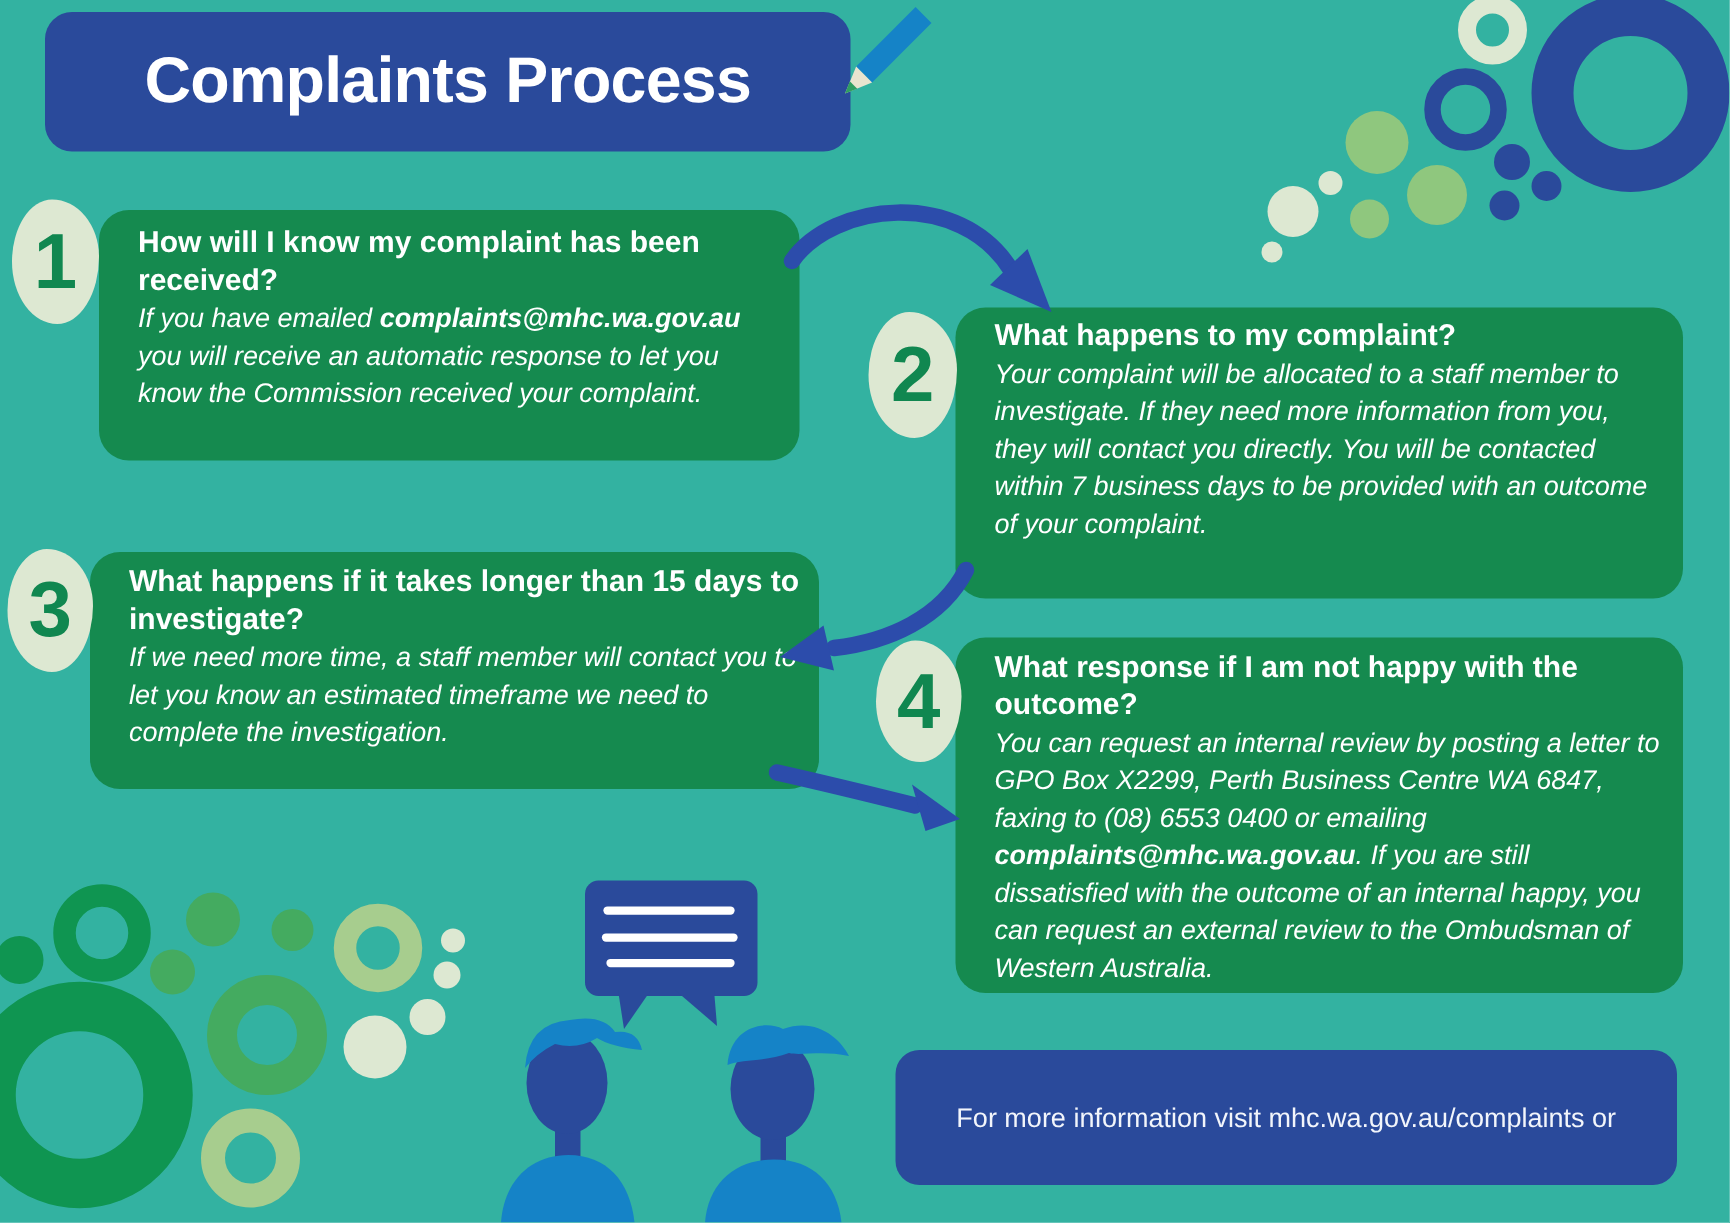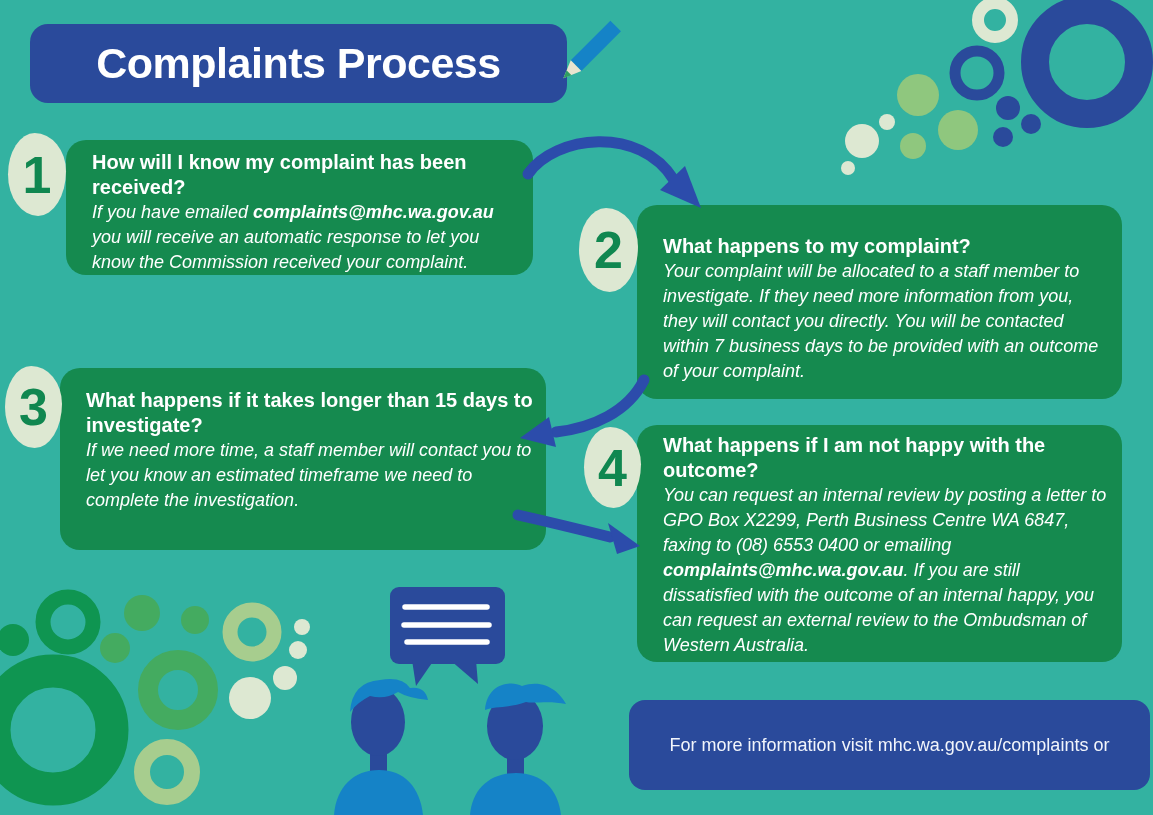--- a/index.html
+++ b/index.html
@@ -4,56 +4,56 @@
 <style>
   html,body{margin:0;padding:0;}
   .canvas{
     position:relative;width:1153px;height:815px;overflow:hidden;
     background:#33b2a1;
     font-family:"Liberation Sans", sans-serif;
   }
   svg{display:block;}
   
   .title-box{
-    position:absolute;left:30px;top:24px;width:537px;height:79px;
+    position:absolute;left:30px;top:8px;width:537px;height:93px;
     background:#2a4a9b;border-radius:18px;
     display:flex;align-items:center;justify-content:center;
   }
   .title-box h1{
     margin:0;color:#ffffff;font-size:43px;font-weight:bold;letter-spacing:-0.5px;
   }
   .pencil{position:absolute;left:500px;top:-4px;width:110px;height:80px;}
   
   .step-box{
     position:absolute;background:#158a4f;border-radius:20px;
     color:#ffffff;box-sizing:border-box;z-index:2;
   }
   .step-box .heading{font-size:20px;font-weight:bold;line-height:25px;margin:0;}
   .step-box .body{font-size:18px;line-height:25px;margin:0;font-style:italic;}
   .step-box .body b{font-weight:bold;}
-  .box1{left:66px;top:140px;width:467px;height:135px;padding:10px 12px 0 26px;}
-  .box2{left:637px;top:205px;width:485px;height:194px;padding:29px 12px 0 26px;}
-  .box3{left:60px;top:368px;width:486px;height:182px;padding:20px 12px 0 26px;}
+  .box1{left:66px;top:140px;width:467px;height:167px;padding:10px 12px 0 26px;}
+  .box2{left:637px;top:205px;width:485px;height:194px;padding:7px 12px 0 26px;}
+  .box3{left:60px;top:368px;width:486px;height:158px;padding:8px 12px 0 26px;}
   .box4{left:637px;top:425px;width:485px;height:237px;padding:8px 12px 0 26px;}
   .badge{
     position:absolute;background:#dde8d2;z-index:3;
     display:flex;align-items:center;justify-content:center;
     color:#108750;font-weight:bold;font-size:52px;
     border-radius:46% 54% 48% 52% / 50% 46% 54% 50%;
   }
   .badge1{left:8px;top:133px;width:58px;height:83px;}
   .badge2{left:579px;top:208px;width:59px;height:84px;}
   .badge3{left:5px;top:366px;width:57px;height:82px;}
   .badge4{left:584px;top:427px;width:57px;height:81px;}
   
   .footer-box{
     position:absolute;left:597px;top:700px;width:521px;height:90px;
     background:#2a4a9b;border-radius:16px;color:#f2f5fb;
     display:flex;flex-direction:column;align-items:center;justify-content:center;
-    font-size:18px;line-height:25px;text-align:center;z-index:2;margin-left:32px;
+    font-size:18px;line-height:25px;text-align:center;z-index:2;
   }
   
   .decor-tr{position:absolute;left:828px;top:0;z-index:1;}
   .decor-bl{position:absolute;left:0;top:585px;z-index:1;}
   .people{position:absolute;left:330px;top:580px;z-index:1;}
   .arrows{position:absolute;left:0;top:0;z-index:4;pointer-events:none;}
 </style>
 </head>
 <body>
 
@@ -142,21 +142,21 @@
 
   <div class="step-box box3">
     <p class="heading">What happens if it takes longer than 15 days to investigate?</p>
     <p class="body"><span>If we need more time, a staff member will contact you to let you know an estimated timeframe we need to complete the investigation.</span><b></b><span></span></p>
   </div>
   <div class="badge badge3">
       <span>3</span>
     </div>
 
   <div class="step-box box4">
-    <p class="heading">What happens if I am not happy with the outcome?</p>
+    <p class="heading">What response if I am not happy with the outcome?</p>
     <p class="body"><span>You can request an internal review by posting a letter to GPO Box X2299, Perth Business Centre WA 6847, faxing to (08) 6553 0400 or emailing </span><b>complaints@mhc.wa.gov.au</b><span>. If you are still dissatisfied with the outcome of an internal happy, you can request an external review to the Ombudsman of Western Australia.</span></p>
   </div>
   <div class="badge badge4">
       <span>4</span>
     </div>
 
   <svg class="arrows" width="1153" height="815" viewBox="0 0 1153 815">
     <g>
       <path d="M528 174 C 555 135, 640 125, 674 180" fill="none" stroke="#2c4cab" stroke-width="11" stroke-linecap="round"></path>
       <polygon points="660,190 685,166 701,208" fill="#2c4cab"></polygon>

